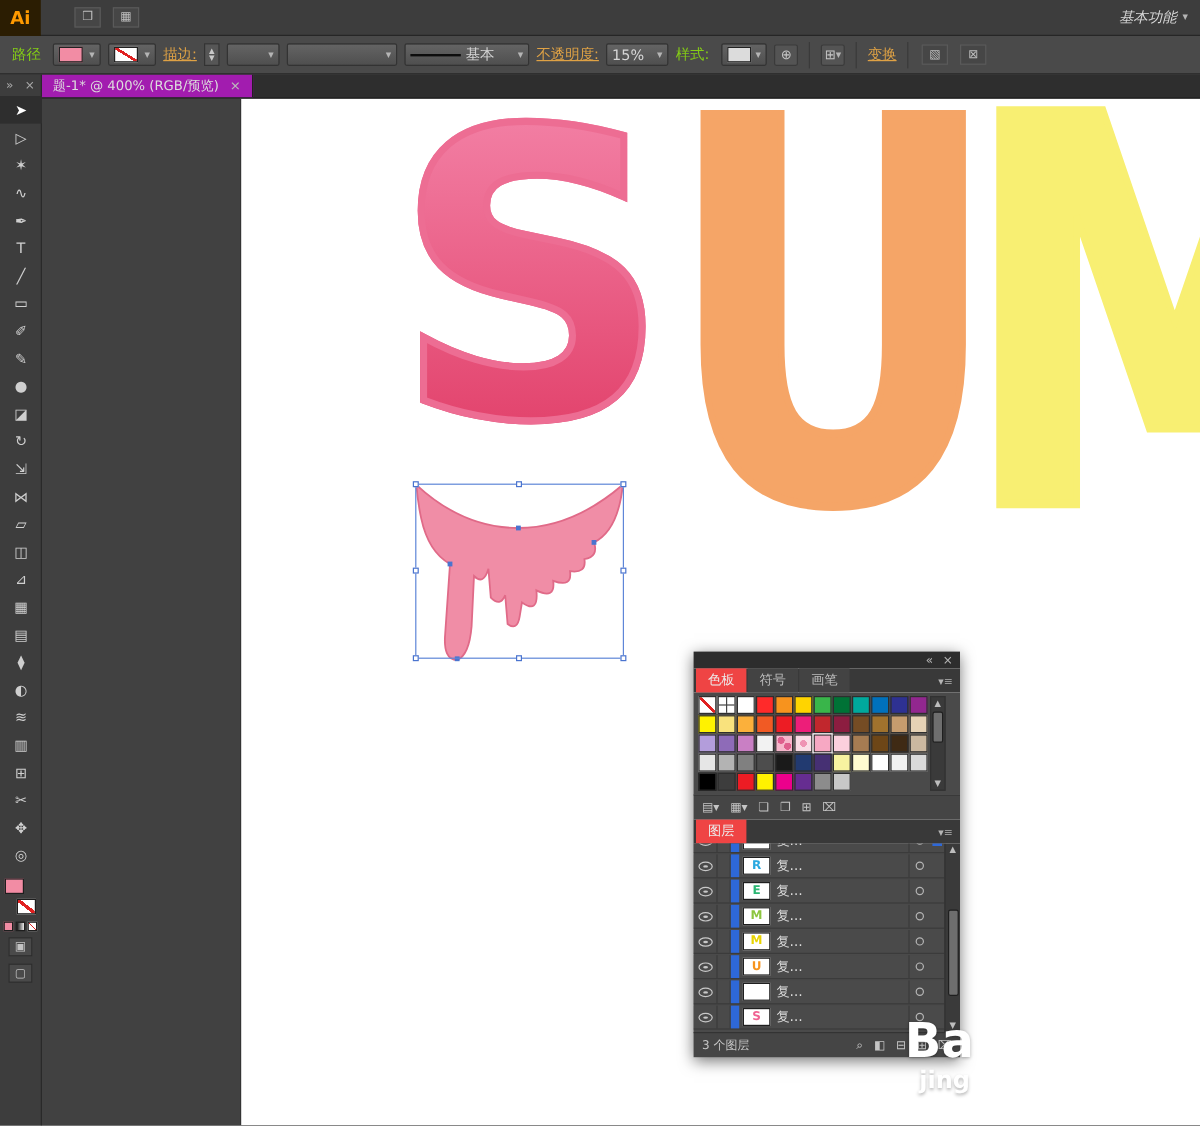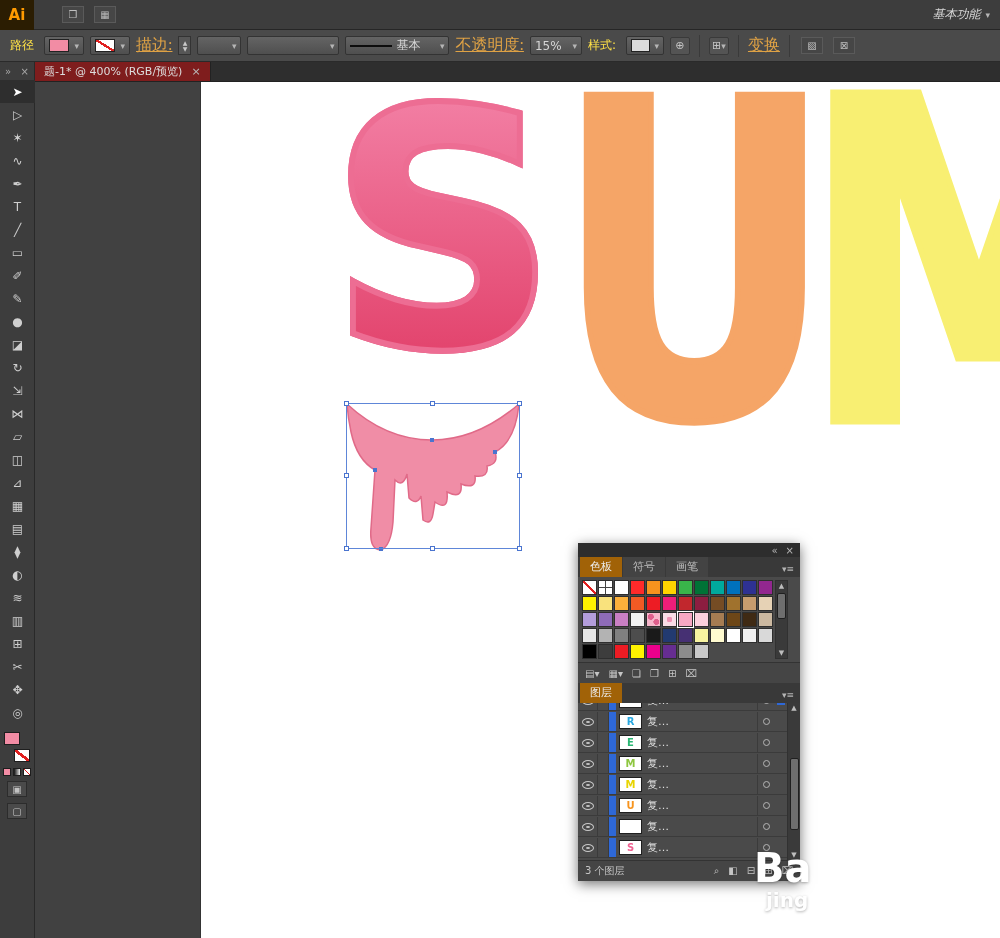--- a/index.html
+++ b/index.html
@@ -18,40 +18,40 @@
   .mb-icon { width:22px; height:17px; border:1px solid #5a5a5a; background:#464646; color:#bfbfbf;
              font-size:10px; display:flex; align-items:center; justify-content:center; }
   .mb-right { margin-left:auto; display:flex; align-items:center; gap:5px; padding-right:10px;font-style:italic; }
   .workspace { color:#d8d8d8; font-size:12px; }
   .caret { font-size:9px; color:#b5b5b5; }
 
   
   .controlbar { position:absolute; top:30px; left:0; right:0; height:32px; background:#4a4a4a;
                 border-bottom:1px solid #2a2a2a; display:flex; align-items:center; gap:6px;
                 padding:0 10px; z-index:49; }
-  .cb-label { color:#fde047; font-size:12px; margin-right:4px; }
-  .cb-link  { color:#dfa245; font-size:16px; text-decoration:underline;font-family:Liberation Serif, serif; }
+  .cb-label { color:#84cc16; font-size:12px; margin-right:4px; }
+  .cb-link  { color:#dfa245; font-size:12px; text-decoration:underline; }
   .dd { height:19px; background:linear-gradient(#646464,#4f4f4f); border:1px solid #333;
         display:flex; align-items:center; gap:4px; padding:0 4px; border-radius:2px; }
   .dd .caret { margin-left:auto; }
   .cb-swatch { width:20px; height:13px; border:1px solid #222; }
   .swatch-none-bg { background:#fff; background-image:linear-gradient(to top right,
         transparent 44%, #e02020 44%, #e02020 56%, transparent 56%); }
   .stepper { display:flex; flex-direction:column; justify-content:center; width:13px; height:19px;
              background:#565656; border:1px solid #333; color:#c9c9c9; font-size:6px; line-height:6px;
              align-items:center; }
   .lineglyph { width:42px; height:2px; background:#0d0d0d; }
   .sep { width:1px; height:22px; background:#3a3a3a; margin:0 3px; }
   .cb-icon { width:20px; height:18px; border:1px solid #3a3a3a; background:#545454; color:#c5c5c5;
              display:flex; align-items:center; justify-content:center; font-size:11px; border-radius:2px; }
 
   
   .docbar { position:absolute; top:62px; left:35px; right:0; height:20px; background:#2e2e2e;
             border-bottom:1px solid #222; display:flex; z-index:40; }
-  .doctab { display:flex; align-items:center; gap:9px; background:#7f1d1d; color:#ddd;
+  .doctab { display:flex; align-items:center; gap:9px; background:#a21caf; color:#ddd;
             font-size:11px; padding:0 9px; border-right:1px solid #222; }
   .doctab .close { color:#bbb; font-size:11px; }
 
   
   .toolpanel { position:absolute; top:62px; left:0; width:35px; bottom:0; background:#3d3d3d;
                border-right:1px solid #292929; z-index:45; display:flex; flex-direction:column; }
   .tool-head { height:18px; display:flex; justify-content:space-between; align-items:center;
                padding:0 5px; color:#a7a7a7; font-size:10px; }
   .tool { width:35px; height:23px; display:flex; align-items:center; justify-content:center;
           color:#cfcfcf; font-size:12px; }
@@ -89,21 +89,21 @@
              border:1px solid #5e86d8; }
   .handle { position:absolute; width:5px; height:5px; background:#fff; border:1px solid #4a74cf; }
 
   
   .panelgroup { position:absolute; left:578px; top:543px; width:222px; z-index:60;
                 box-shadow:0 3px 12px rgba(0,0,0,.55); font-size:11px; }
   .pg-strip { height:14px; background:#2d2d2d; display:flex; justify-content:flex-end; gap:8px;
               align-items:center; padding:0 6px; color:#b5b5b5; font-size:10px; }
   .ptabs { height:20px; background:#393939; display:flex; align-items:flex-end; padding:2px 2px 0; gap:1px; }
   .ptab { padding:2px 10px 3px; background:#434343; color:#bdbdbd; font-size:11px; }
-  .ptab.active { background:#a16207; color:#ececec; }
+  .ptab.active { background:#ef4444; color:#ececec; }
   .ptab-menu { margin-left:auto; color:#b5b5b5; font-size:9px; padding:0 4px 3px; }
   .swatch-area { background:#4a4a4a; display:flex; padding:3px 2px 3px 4px; }
   .swatch-grid { display:grid; grid-template-columns:repeat(12,15px); grid-auto-rows:15px; gap:1px; }
   .swatch { border:1px solid #2e2e2e; }
   .swatch.selected { outline:1px solid #fff; }
   .swatch.none { background:#fff; background-image:linear-gradient(to top right, transparent 44%,
                  #e02020 44%, #e02020 56%, transparent 56%); }
   .swatch.reg { background-color:#fff; background-image:linear-gradient(#444,#444),linear-gradient(#444,#444);
                 background-size:1px 100%,100% 1px; background-position:center; background-repeat:no-repeat; }
   .swatch.empty { border-color:transparent; background:transparent; }

